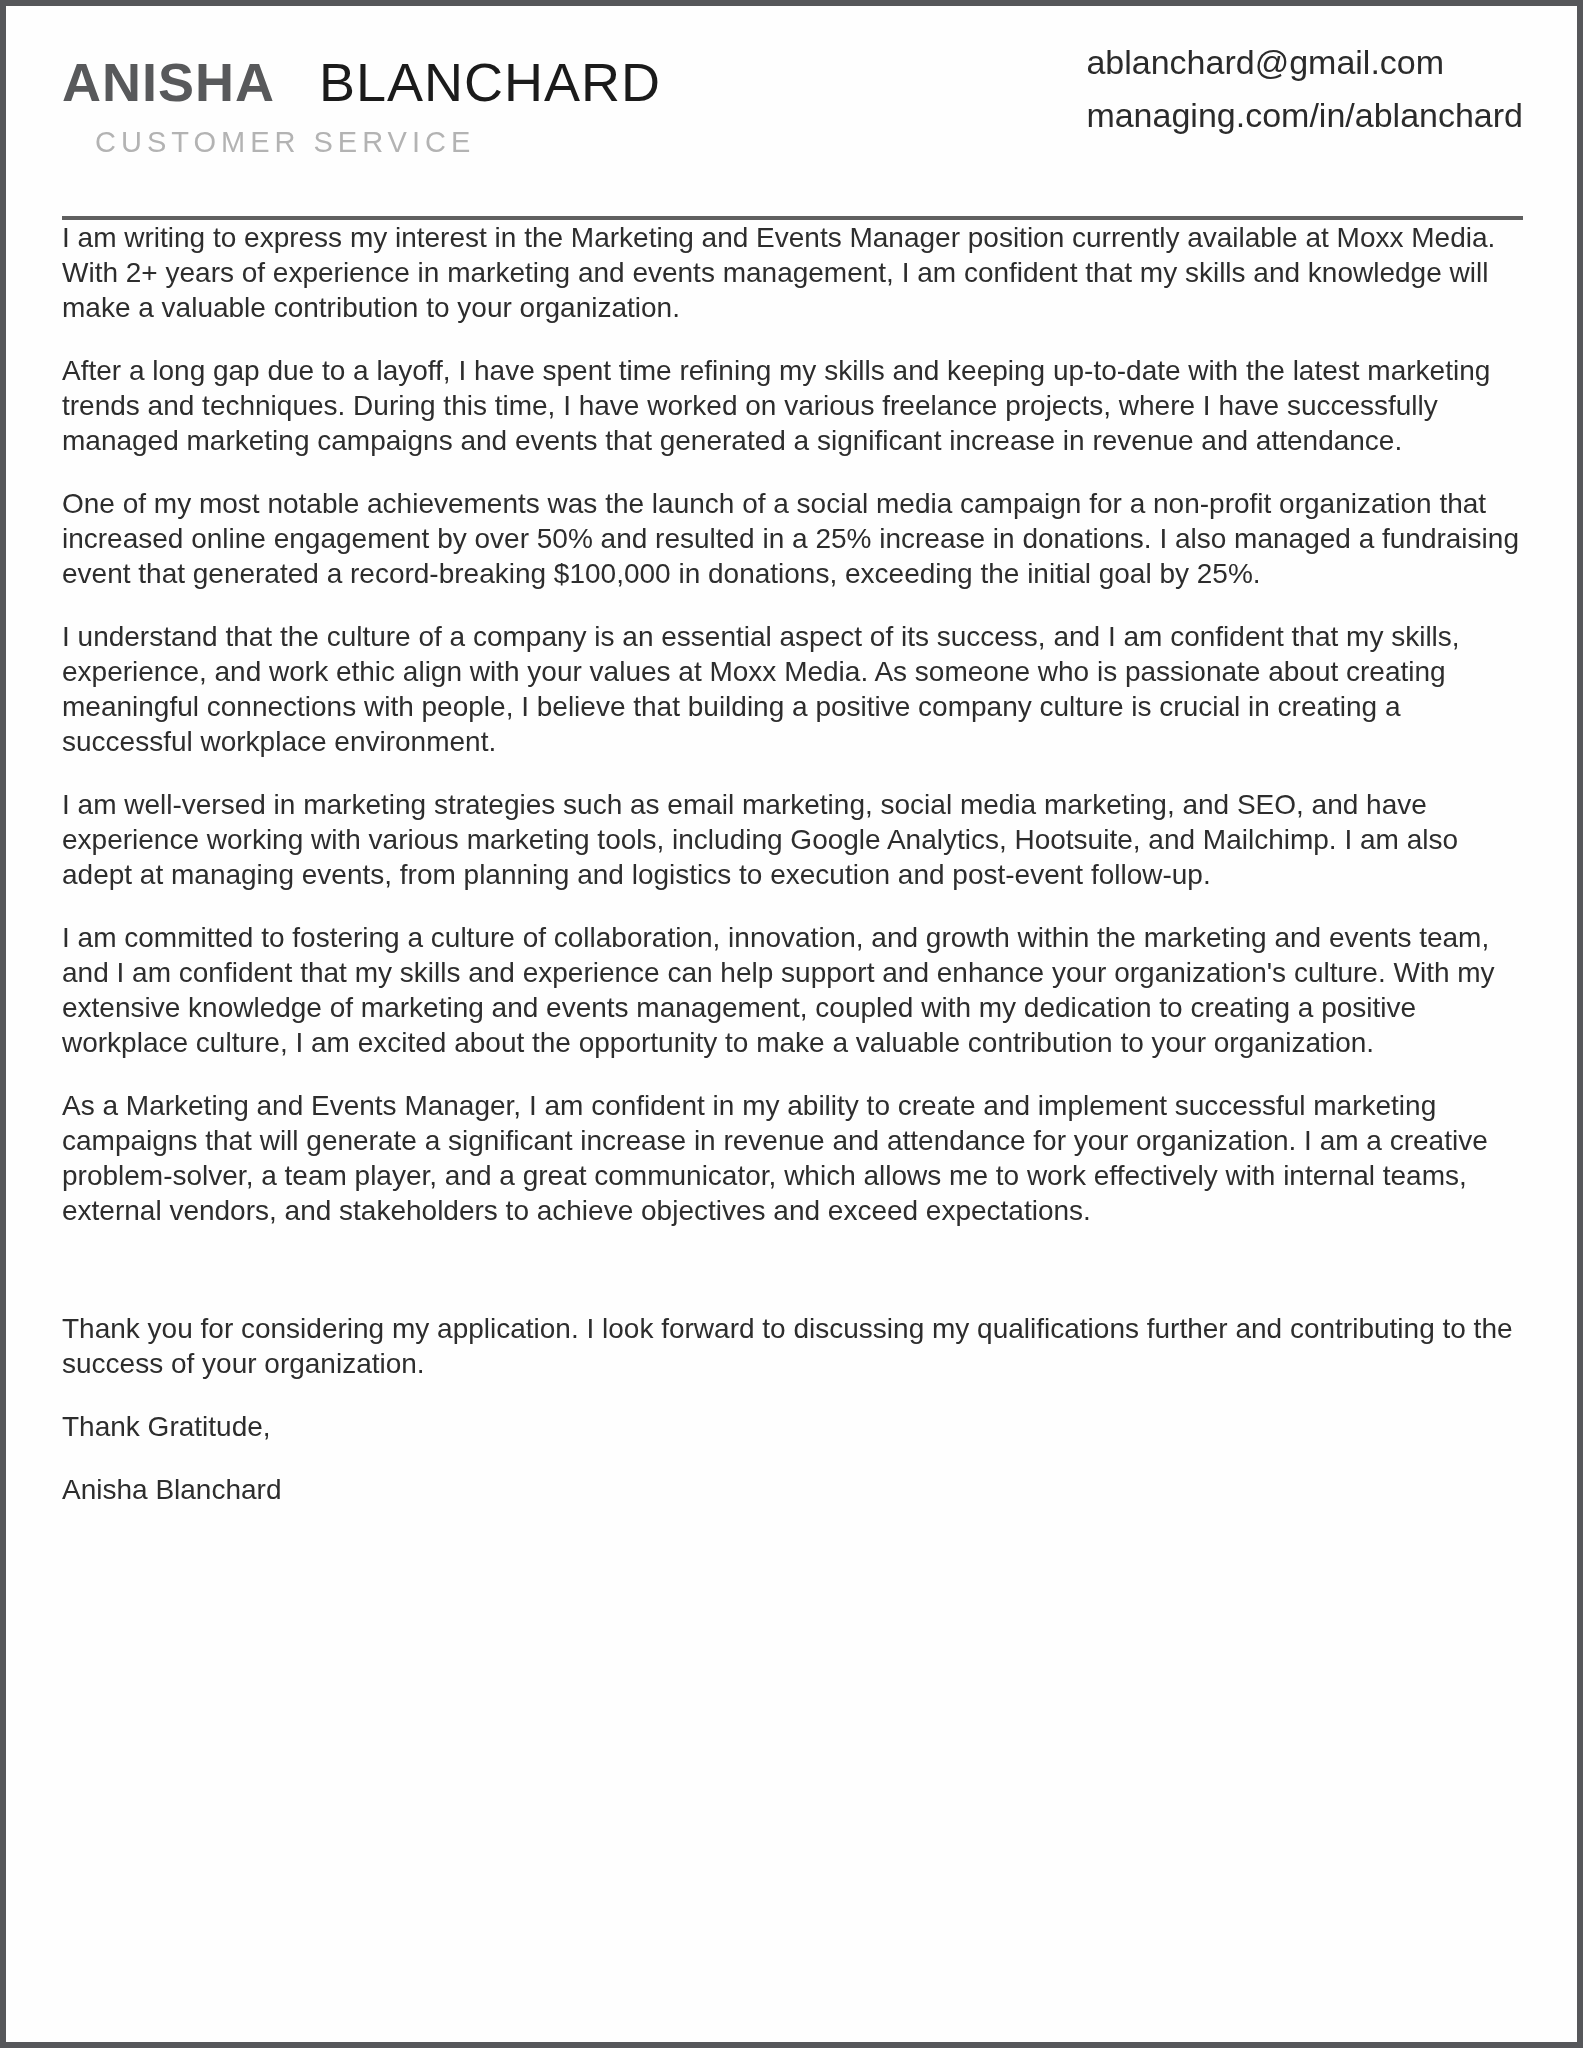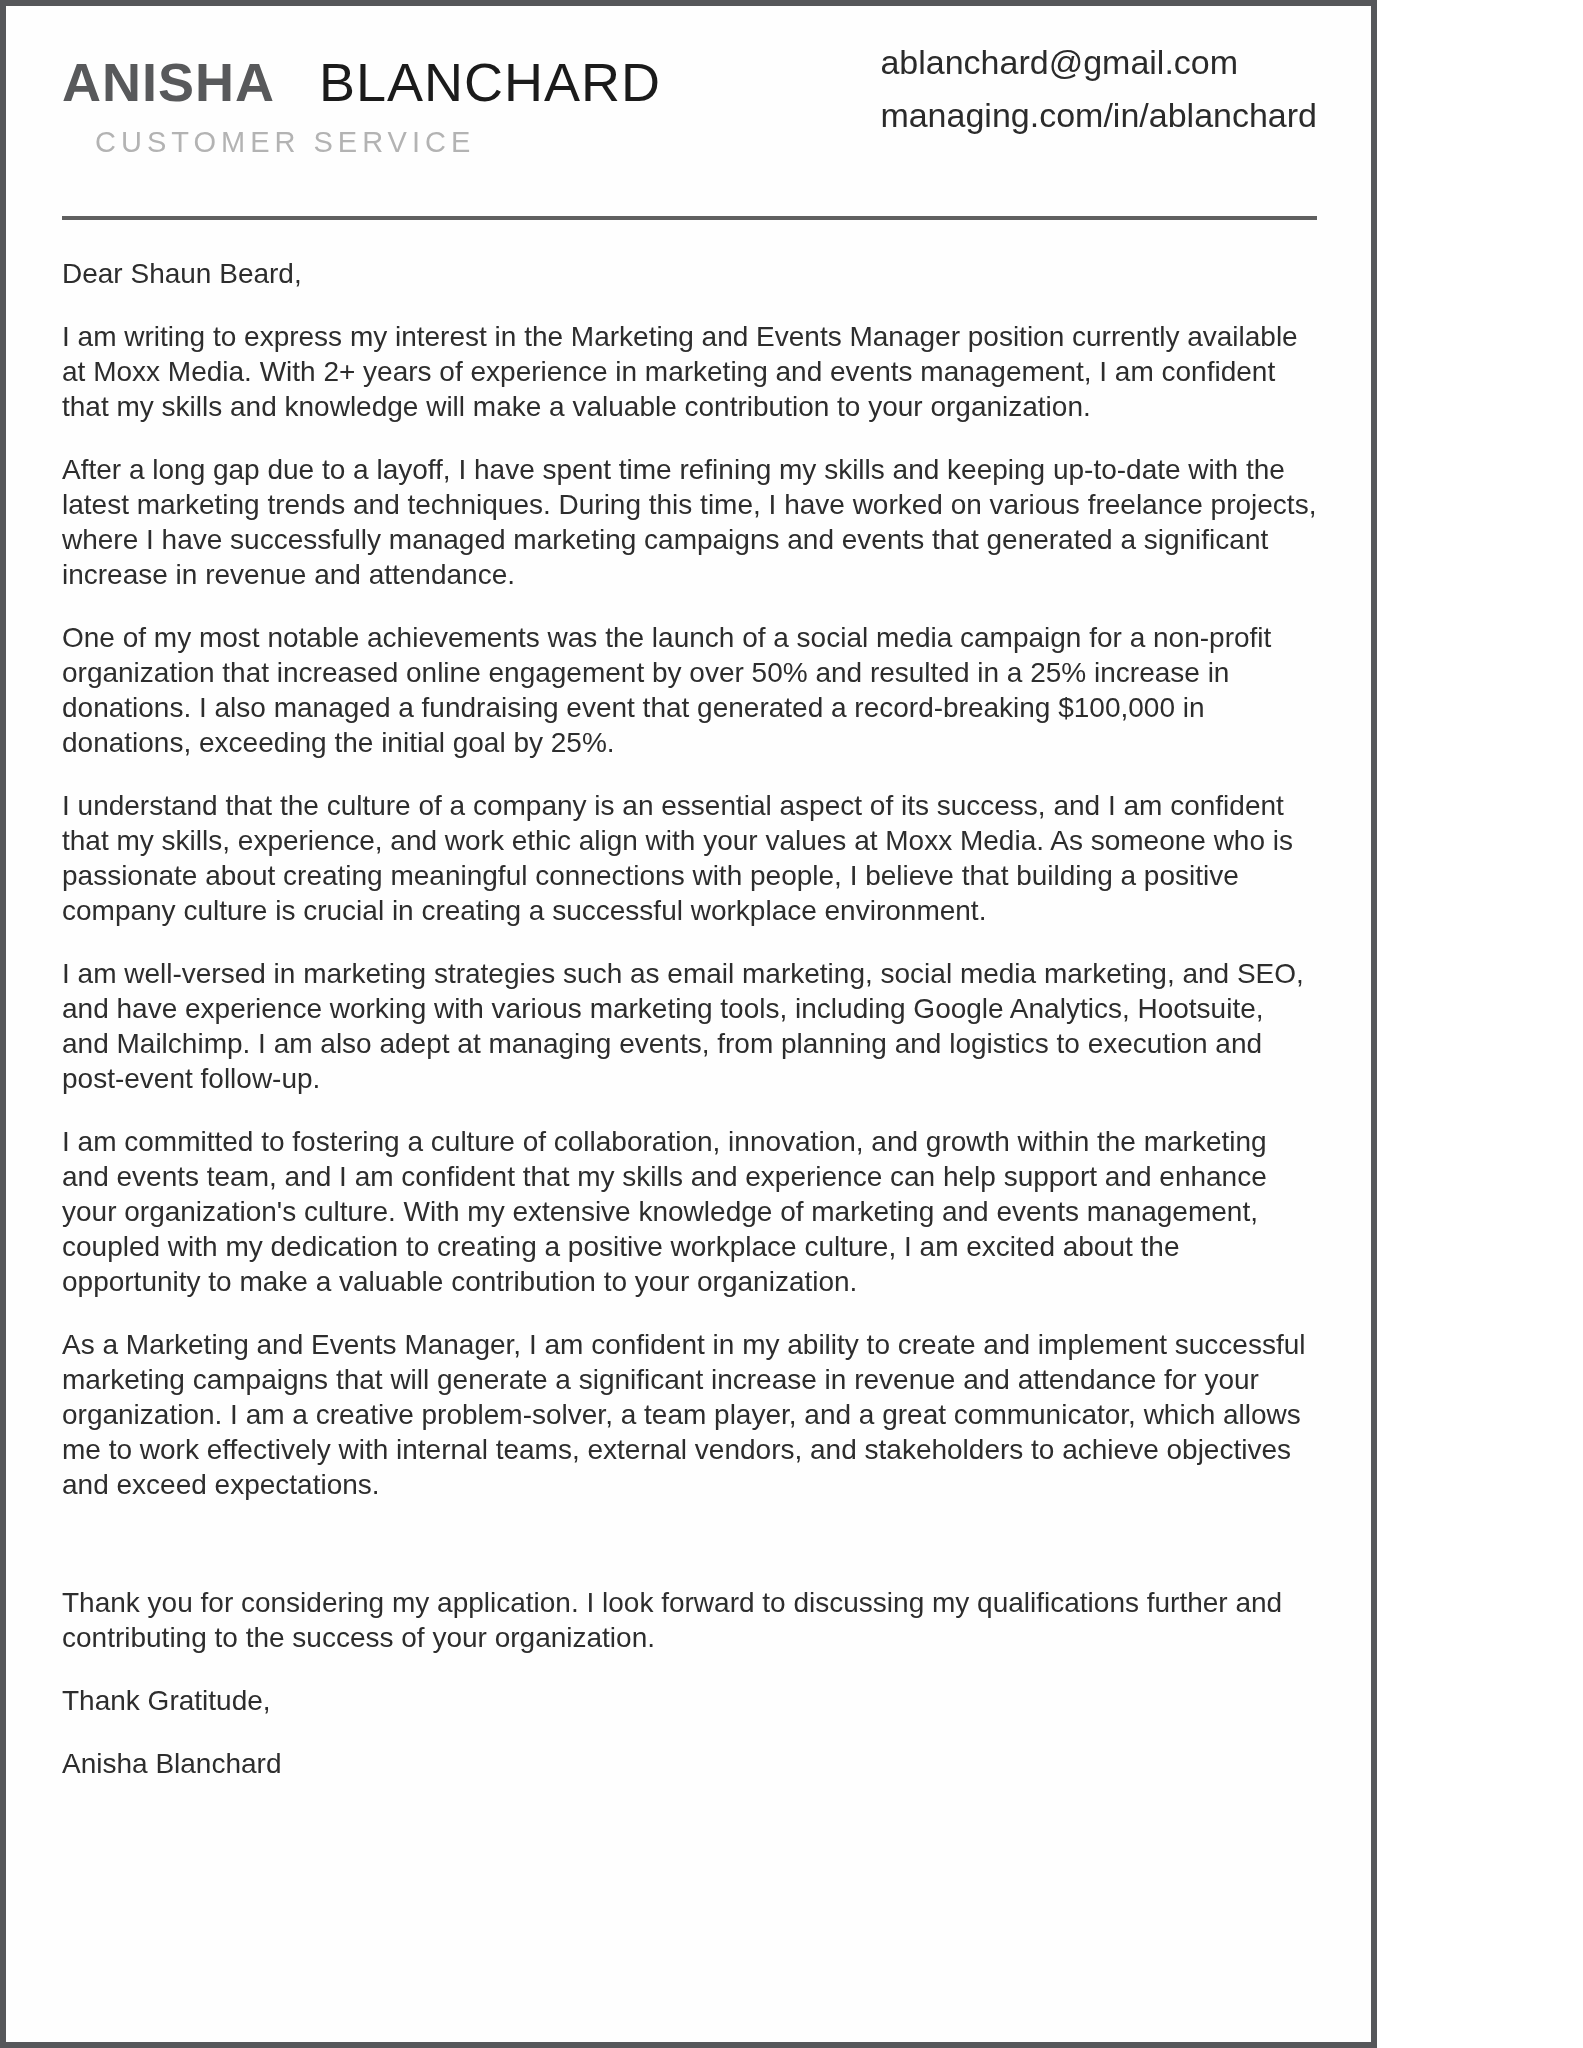--- a/index.html
+++ b/index.html
@@ -2,21 +2,21 @@
 <html><head>
 <meta charset="utf-8">
 <style>
   html, body {
     margin: 0;
     padding: 0;
     background: #ffffff;
   }
   .page {
     position: relative;
-    width: 1377px;
+    width: 1583px;
     height: 2048px;
     box-sizing: border-box;
     border: 6px solid #56575a;
     background: #fefefe;
     padding: 30px 54px 0 56px;
     font-family: "Liberation Sans", sans-serif;
     color: #2d2d2d;
     overflow: hidden;
   }
   
@@ -95,21 +95,20 @@
     </div>
     <div class="contact">
       <div>ablanchard@gmail.com</div>
       <div>managing.com/in/ablanchard</div>
     </div>
   </div>
 
   <hr class="divider">
 
   <div class="letter">
-    <p class="greeting">Dear Shaun Beard,</p>
     <p>I am writing to express my interest in the Marketing and Events Manager position currently available at Moxx Media. With 2+ years of experience in marketing and events management, I am confident that my skills and knowledge will make a valuable contribution to your organization.</p>
     <p>After a long gap due to a layoff, I have spent time refining my skills and keeping up-to-date with the latest marketing trends and techniques. During this time, I have worked on various freelance projects, where I have successfully managed marketing campaigns and events that generated a significant increase in revenue and attendance.</p>
     <p>One of my most notable achievements was the launch of a social media campaign for a non-profit organization that increased online engagement by over 50% and resulted in a 25% increase in donations. I also managed a fundraising event that generated a record-breaking $100,000 in donations, exceeding the initial goal by 25%.</p>
     <p>I understand that the culture of a company is an essential aspect of its success, and I am confident that my skills, experience, and work ethic align with your values at Moxx Media. As someone who is passionate about creating meaningful connections with people, I believe that building a positive company culture is crucial in creating a successful workplace environment.</p>
     <p>I am well-versed in marketing strategies such as email marketing, social media marketing, and SEO, and have experience working with various marketing tools, including Google Analytics, Hootsuite, and Mailchimp. I am also adept at managing events, from planning and logistics to execution and post-event follow-up.</p>
     <p>I am committed to fostering a culture of collaboration, innovation, and growth within the marketing and events team, and I am confident that my skills and experience can help support and enhance your organization's culture. With my extensive knowledge of marketing and events management, coupled with my dedication to creating a positive workplace culture, I am excited about the opportunity to make a valuable contribution to your organization.</p>
     <p>As a Marketing and Events Manager, I am confident in my ability to create and implement successful marketing campaigns that will generate a significant increase in revenue and attendance for your organization. I am a creative problem-solver, a team player, and a great communicator, which allows me to work effectively with internal teams, external vendors, and stakeholders to achieve objectives and exceed expectations.</p>
     <p class="closing">Thank you for considering my application. I look forward to discussing my qualifications further and contributing to the success of your organization.</p>
     <p>Thank Gratitude,</p>
     <p>Anisha Blanchard</p>

